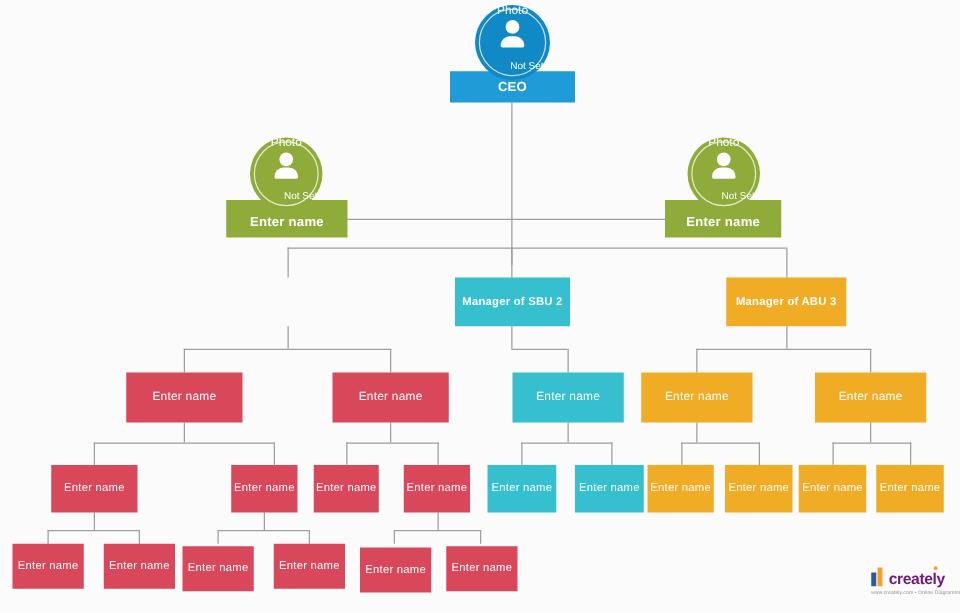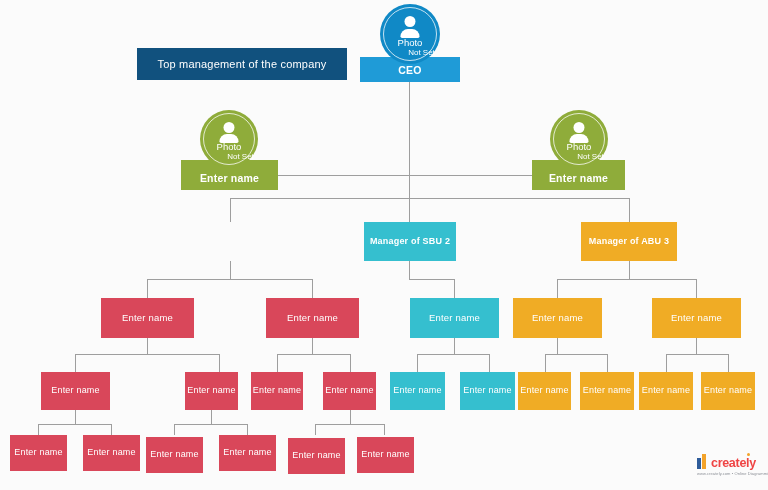--- a/index.html
+++ b/index.html
@@ -62,21 +62,21 @@
     padding-bottom: 6px;
     white-space: nowrap;
   }
   .avatar {
     position: absolute;
     border-radius: 50%;
     box-sizing: border-box;
     display: flex;
     flex-direction: column;
     align-items: center;
-    justify-content: flex-end;
+    justify-content: space-between;
   }
   .avatar .ring {
     position: absolute;
     inset: 3px;
     border-radius: 50%;
     border: 1px solid rgba(255,255,255,.75);
     box-sizing: border-box;
   }
   .avatar .person {
     position: absolute;
@@ -119,21 +119,21 @@
     top: 452px;
     width: 66px;
     height: 30px;
   }
   .logo-word {
     position: absolute;
     left: 14px;
     top: 4px;
     font-size: 12.5px;
     font-weight: bold;
-    color: #ef4444;
+    color: #701a75;
     letter-spacing: -0.3px;
   }
   .logo-mark {
     position: absolute;
     left: 0px;
     top: 2px;
     width: 11px;
     height: 15px;
   }
   .logo-bar-a {
@@ -220,23 +220,20 @@
   <div class="edge v" style="left:557px; top:338px; height:16px;"></div>
   <div class="edge h" style="left:545px; top:354px; width:63px;"></div>
   <div class="edge v" style="left:545px; top:354px; height:18px;"></div>
   <div class="edge v" style="left:607px; top:354px; height:18px;"></div>
 
   <div class="edge v" style="left:696px; top:338px; height:16px;"></div>
   <div class="edge h" style="left:666px; top:354px; width:63px;"></div>
   <div class="edge v" style="left:666px; top:354px; height:18px;"></div>
   <div class="edge v" style="left:728px; top:354px; height:18px;"></div>
 
-  <div class="node banner" style="left:137px; top:48px; width:210px; height:32px;">
-    <span class="node-label">Top management of the company</span>
-  </div>
 
   <div class="photo-node" style="left:0; top:0;">
     <div class="photo-bar" style="left:360px; top:57px; width:100px; height:25px; background:#1f9bd7; align-items:center;">
       <span class="photo-bar-label" style="padding-bottom:0;">CEO</span>
     </div>
     <div class="avatar" style="left:380px; top:4px; width:60px; height:60px; background:#1089c6;">
       <div class="ring"></div>
       <div class="person">
         <div class="p-head"></div>
         <div class="p-body"></div>

